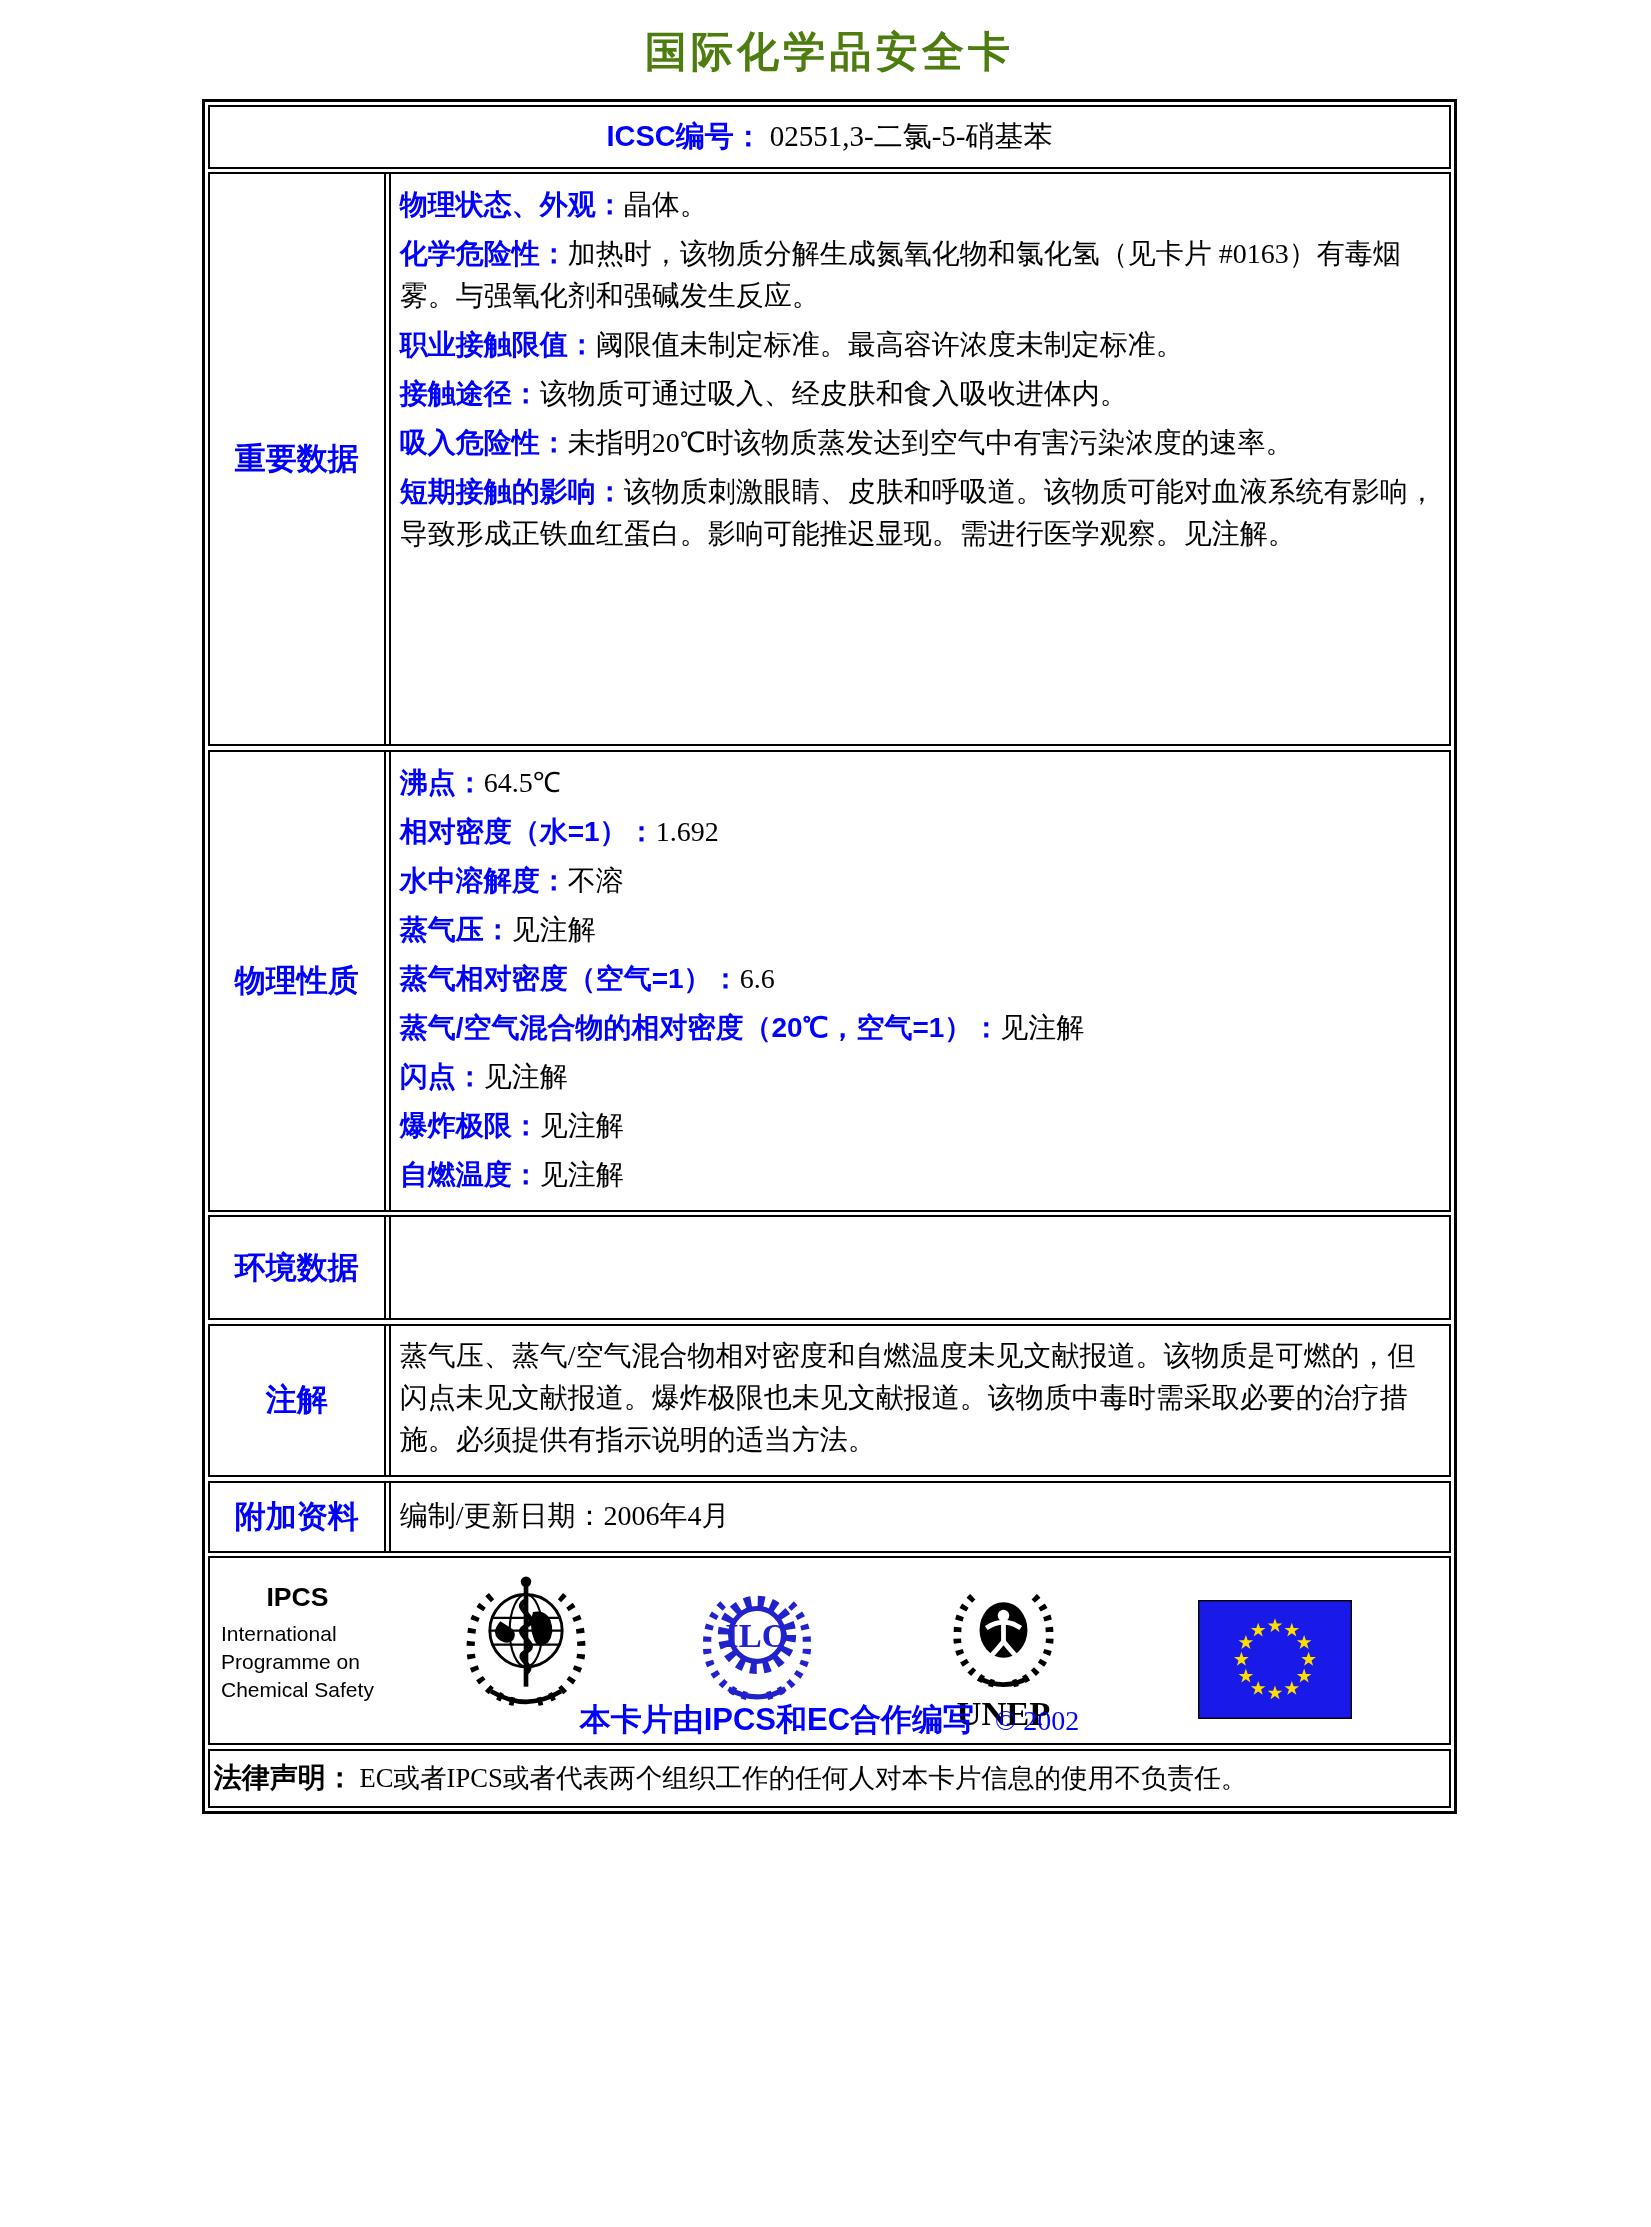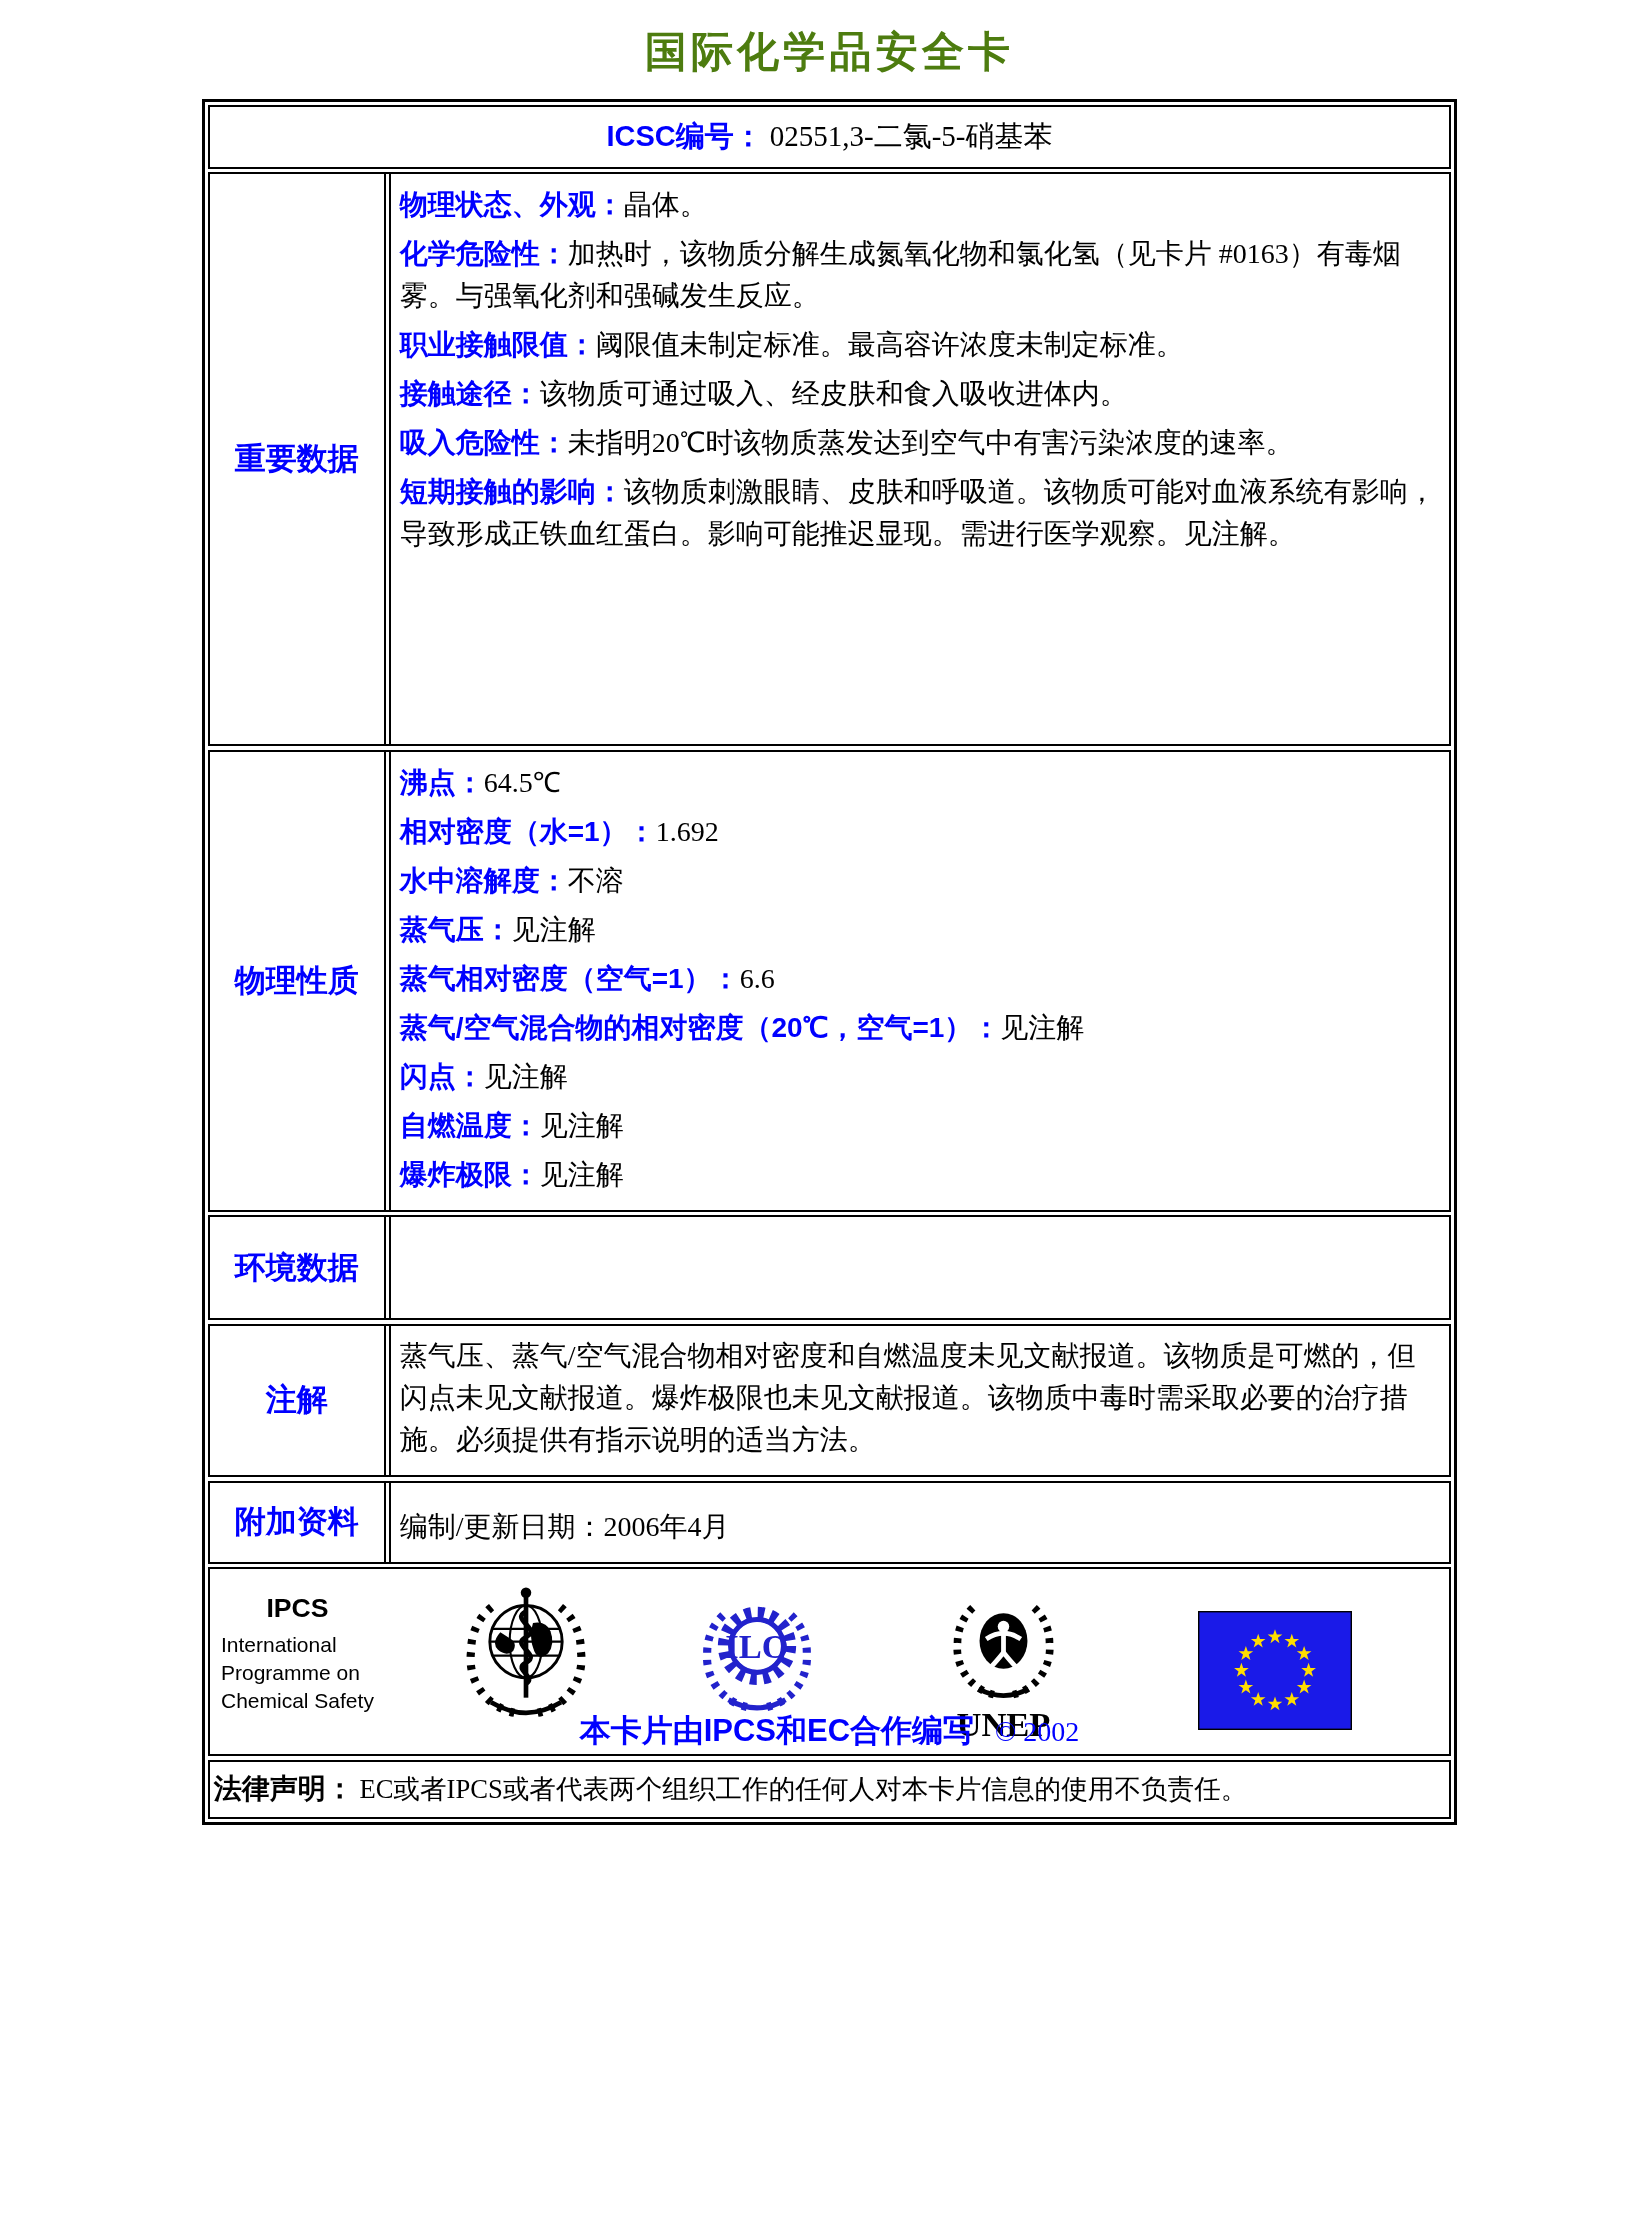--- a/index.html
+++ b/index.html
@@ -36,21 +36,21 @@
     flex:1; border-left:2.1px solid #000; margin-left:3.5px;
     padding:9.8px 8.4px 7px 8.4px; font-size:28px;
   }
   .content-cell p { margin:0 0 7px 0; line-height:42px; }
   .plabel { color:#0000ff; font-weight:bold; font-family:"Liberation Sans", sans-serif; }
   .sec-important { min-height:574px; }
   .sec-physical  { min-height:455px; }
   .sec-env       { min-height:105px; }
   .sec-notes     { min-height:140px; }
   .sec-extra     { min-height:55px; }
-  .sec-extra .content-cell { padding-top:23px; }
+  .sec-extra .content-cell { padding-top:12px; }
   .logos-box { height:189px; position:relative; }
   .ipcs-block { position:absolute; left:11.2px; top:24px; font-family:"Liberation Sans", sans-serif; }
   .ipcs-acronym { font-size:26.6px; font-weight:bold; margin-bottom:7px;text-align:center; }
   .ipcs-line { font-size:21px; line-height:28px; }
   .logo { position:absolute; }
   .who-logo  { left:246px;  top:11.2px; }
   .ilo-logo  { left:484px;  top:21px; }
   .unep-logo { left:736px; top:11.2px; }
   .eu-flag   { left:988px; top:42px; }
   .logos-caption {
@@ -105,23 +105,23 @@
         <p><span class="plabel">水中溶解度：</span><span>不溶</span></p>
 
         <p><span class="plabel">蒸气压：</span><span>见注解</span></p>
 
         <p><span class="plabel">蒸气相对密度（空气=1）：</span><span>6.6</span></p>
 
         <p><span class="plabel">蒸气/空气混合物的相对密度（20℃，空气=1）：</span><span>见注解</span></p>
 
         <p><span class="plabel">闪点：</span><span>见注解</span></p>
 
+        <p><span class="plabel">爆炸极限：</span><span>见注解</span></p>
+
         <p><span class="plabel">自燃温度：</span><span>见注解</span></p>
-
-        <p><span class="plabel">爆炸极限：</span><span>见注解</span></p>
       </div>
   </div>
 
   <div class="box section sec-env">
     <div class="label-cell">环境数据</div>
     <div class="content-cell">
       
     </div>
   </div>
 

